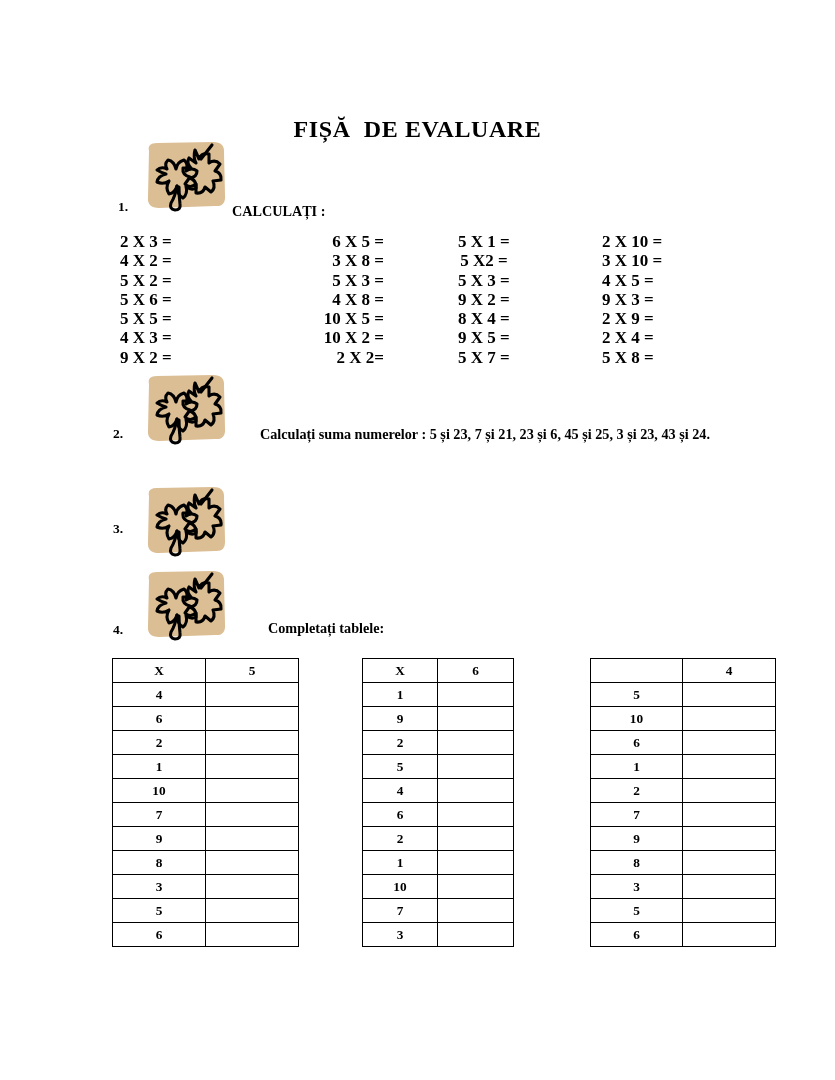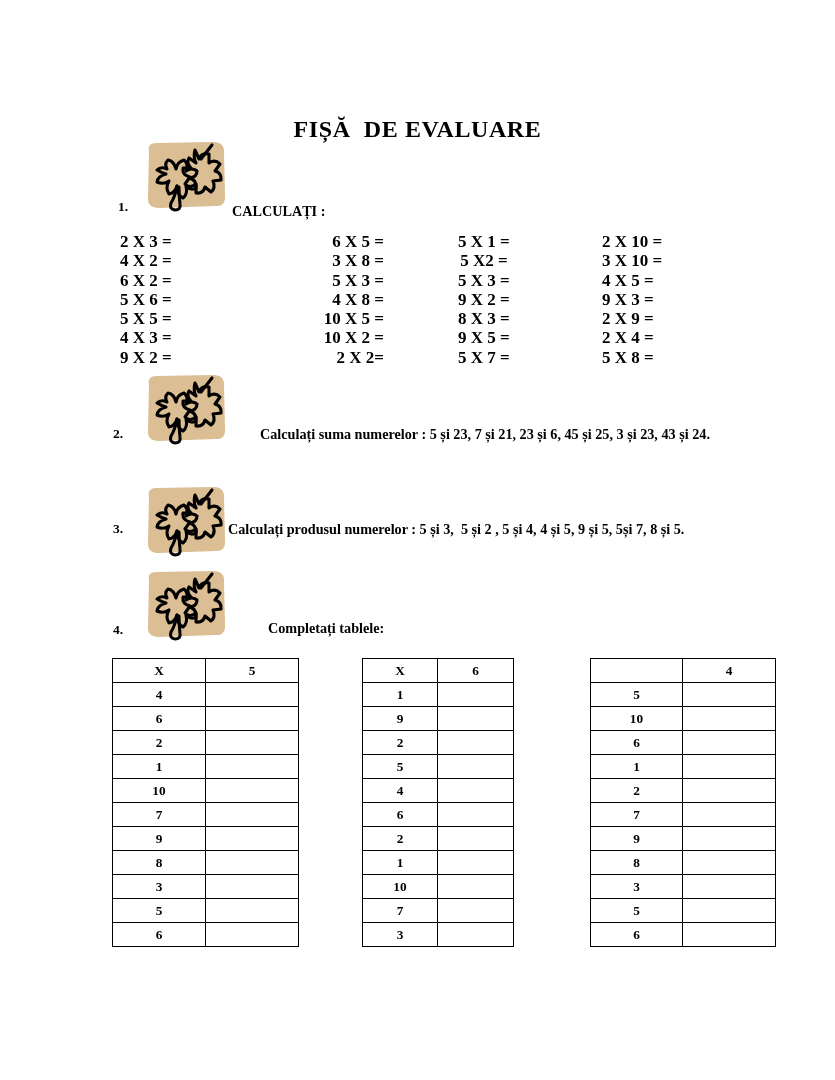--- a/index.html
+++ b/index.html
@@ -133,21 +133,21 @@
     </svg>
   </div>
   <div class="ex-num" style="left:118px; top:199px;">1.</div>
   <div class="ex-prompt" style="left:232px; top:197px;margin-top:6px;">CALCULAȚI :</div>
 
   <div class="calc-grid">
 
     <div class="calc-col c1">
       <div class="calc-item">2 X 3 =</div>
       <div class="calc-item">4 X 2 =</div>
-      <div class="calc-item">6 X 2 =</div>
+      <div class="calc-item">5 X 2 =</div>
       <div class="calc-item">5 X 6 =</div>
       <div class="calc-item">5 X 5 =</div>
       <div class="calc-item">4 X 3 =</div>
       <div class="calc-item">9 X 2 =</div>
     </div>
 
     <div class="calc-col c2">
       <div class="calc-item">6 X 5 =</div>
       <div class="calc-item">3 X 8 =</div>
       <div class="calc-item">5 X 3 =</div>
@@ -155,21 +155,21 @@
       <div class="calc-item">10 X 5 =</div>
       <div class="calc-item">10 X 2 =</div>
       <div class="calc-item">2 X 2=</div>
     </div>
 
     <div class="calc-col c3">
       <div class="calc-item">5 X 1 =</div>
       <div class="calc-item">5 X2 =</div>
       <div class="calc-item">5 X 3 =</div>
       <div class="calc-item">9 X 2 =</div>
-      <div class="calc-item">8 X 3 =</div>
+      <div class="calc-item">8 X 4 =</div>
       <div class="calc-item">9 X 5 =</div>
       <div class="calc-item">5 X 7 =</div>
     </div>
 
     <div class="calc-col c4">
       <div class="calc-item">2 X 10 =</div>
       <div class="calc-item">3 X 10 =</div>
       <div class="calc-item">4 X 5 =</div>
       <div class="calc-item">9 X 3 =</div>
       <div class="calc-item">2 X 9 =</div>
@@ -198,21 +198,20 @@
       <path d="M10 12 Q8 4 18 4 L74 3 Q86 3 85 14 L86 56 Q87 68 76 67 L20 69 Q8 69 9 58 Z" fill="#DCBE94"></path>
       <g fill="none" stroke="#000000" stroke-width="3.1" stroke-linecap="round" stroke-linejoin="round">
         <path d="M56 11 Q54 18 57 24 L50 19 Q47 24 52 29 L44 29 Q43 36 51 38 L46 45 Q51 50 57 45 L57 54 Q64 55 66 48 L72 53 Q77 49 74 42 L82 41 Q83 34 76 32 L81 25 Q76 20 70 24 L70 15 Q63 13 60 20 Z"></path>
         <path d="M62 20 L73 6"></path>
         <path d="M28 30 Q22 27 18 31 Q23 34 27 35 Q19 37 18 43 Q24 46 30 42 Q26 49 30 55 Q36 54 38 47 Q38 56 44 59 Q49 55 47 47 Q52 52 57 49 Q58 42 51 39 Q58 38 58 32 Q53 28 47 32 Q50 25 45 21 Q38 23 37 30 Q35 22 29 21 Q25 25 28 30 Z"></path>
         <path d="M38 47 Q36 58 32 64 Q30 70 36 71 Q42 71 41 65 Q40 57 40 48"></path>
       </g>
     </svg>
   </div>
   <div class="ex-num" style="left:113px; top:521px;">3.</div>
-  <div class="ex-prompt wrap" style="left:228px; top:519px;">Calculați produsul numerelor : 5 și 3,  5 și 2 , 5 și 4, 4 și 5, 9 și 5, 5și 7, 8 și 5.</div>
 
   <div class="leaf-icon" style="left:139px; top:568px;">
     <svg viewBox="0 0 92 74" xmlns="http://www.w3.org/2000/svg">
       <path d="M10 12 Q8 4 18 4 L74 3 Q86 3 85 14 L86 56 Q87 68 76 67 L20 69 Q8 69 9 58 Z" fill="#DCBE94"></path>
       <g fill="none" stroke="#000000" stroke-width="3.1" stroke-linecap="round" stroke-linejoin="round">
         <path d="M56 11 Q54 18 57 24 L50 19 Q47 24 52 29 L44 29 Q43 36 51 38 L46 45 Q51 50 57 45 L57 54 Q64 55 66 48 L72 53 Q77 49 74 42 L82 41 Q83 34 76 32 L81 25 Q76 20 70 24 L70 15 Q63 13 60 20 Z"></path>
         <path d="M62 20 L73 6"></path>
         <path d="M28 30 Q22 27 18 31 Q23 34 27 35 Q19 37 18 43 Q24 46 30 42 Q26 49 30 55 Q36 54 38 47 Q38 56 44 59 Q49 55 47 47 Q52 52 57 49 Q58 42 51 39 Q58 38 58 32 Q53 28 47 32 Q50 25 45 21 Q38 23 37 30 Q35 22 29 21 Q25 25 28 30 Z"></path>
         <path d="M38 47 Q36 58 32 64 Q30 70 36 71 Q42 71 41 65 Q40 57 40 48"></path>
       </g>

